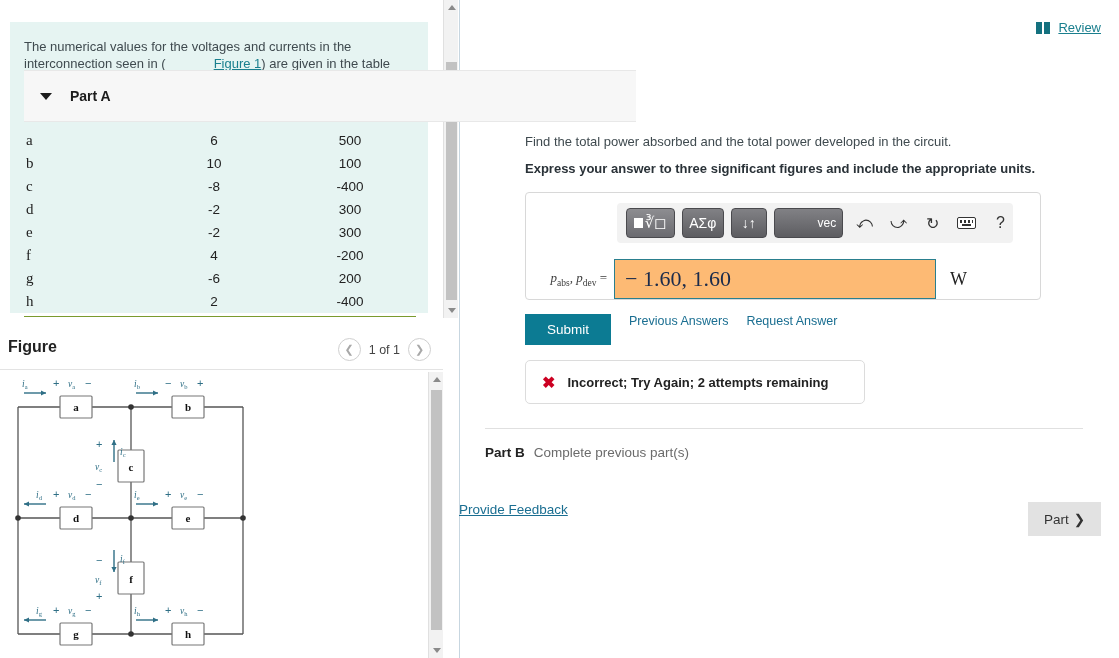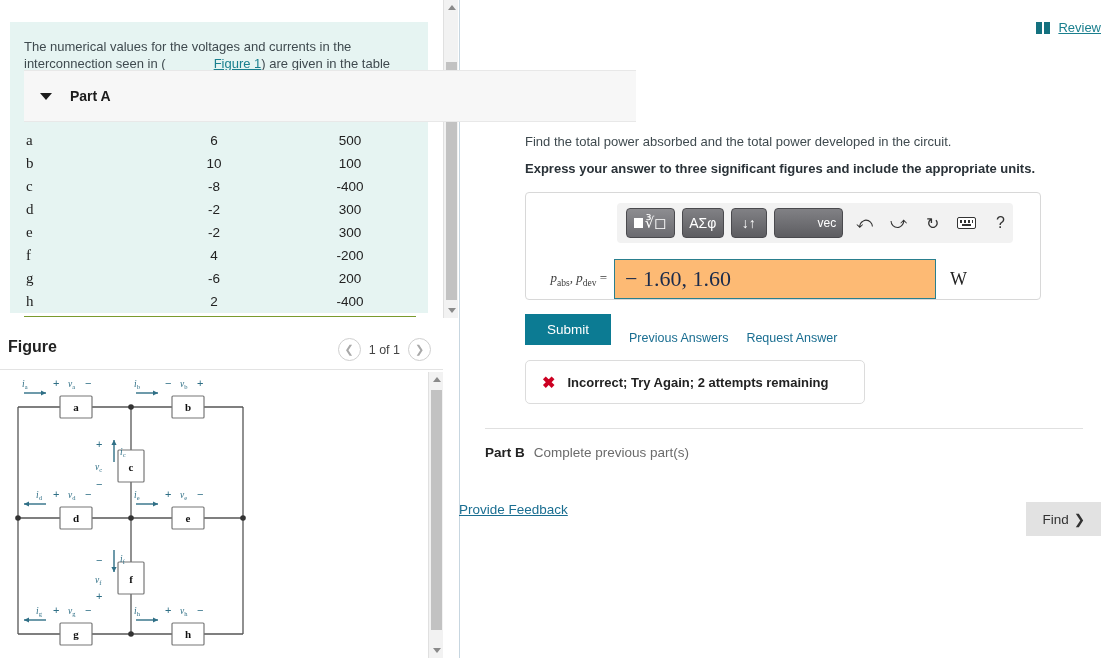--- a/index.html
+++ b/index.html
@@ -179,21 +179,21 @@
   }
   #ans-label sub { font-style: normal; font-size: 9.5px; }
   #ans-input {
     width: 322px; height: 40px;
     border: 1px solid #2a7f8e; background: #fdba74;
     font-family: "Liberation Serif", serif; font-size: 22px; color: #1b2b4b;
     padding: 0 10px; outline: none;
   }
   #ans-unit { margin-left: 14px; font-family: "Liberation Serif", serif; font-size: 18px; color: #222; }
 
-  #submit-row { position: absolute; left: 525px; top: 314px; display: flex; align-items: flex-end; gap: 18px; }
+  #submit-row { position: absolute; left: 525px; top: 314px; display: flex; align-items: flex-start; gap: 18px; }
   #submit-btn {
     background: #0c7b93; color: #fff; border: none;
     padding: 8px 22px; font-size: 13.5px; cursor: pointer;
     font-family: "Liberation Sans", sans-serif;
   }
   .sub-link { font-size: 12.5px; color: #1a6e91; cursor: pointer; }
 
   #feedback-box {
     position: absolute; left: 525px; top: 360px; width: 340px; height: 44px;
     border: 1px solid #dcdcdc; border-radius: 5px; background: #fff;
@@ -526,16 +526,16 @@
   </div>
 
   <div id="hr-partb"></div>
   <div id="partb-row">
     <span id="partb-label">Part B</span>
     <span id="partb-status">Complete previous part(s)</span>
   </div>
 
   <div id="feedback-link">Provide Feedback</div>
   <button id="next-btn">
-    <span>Find</span>
+    <span>Part</span>
     <span>❯</span>
   </button>
 </div>
 
 </body></html>

